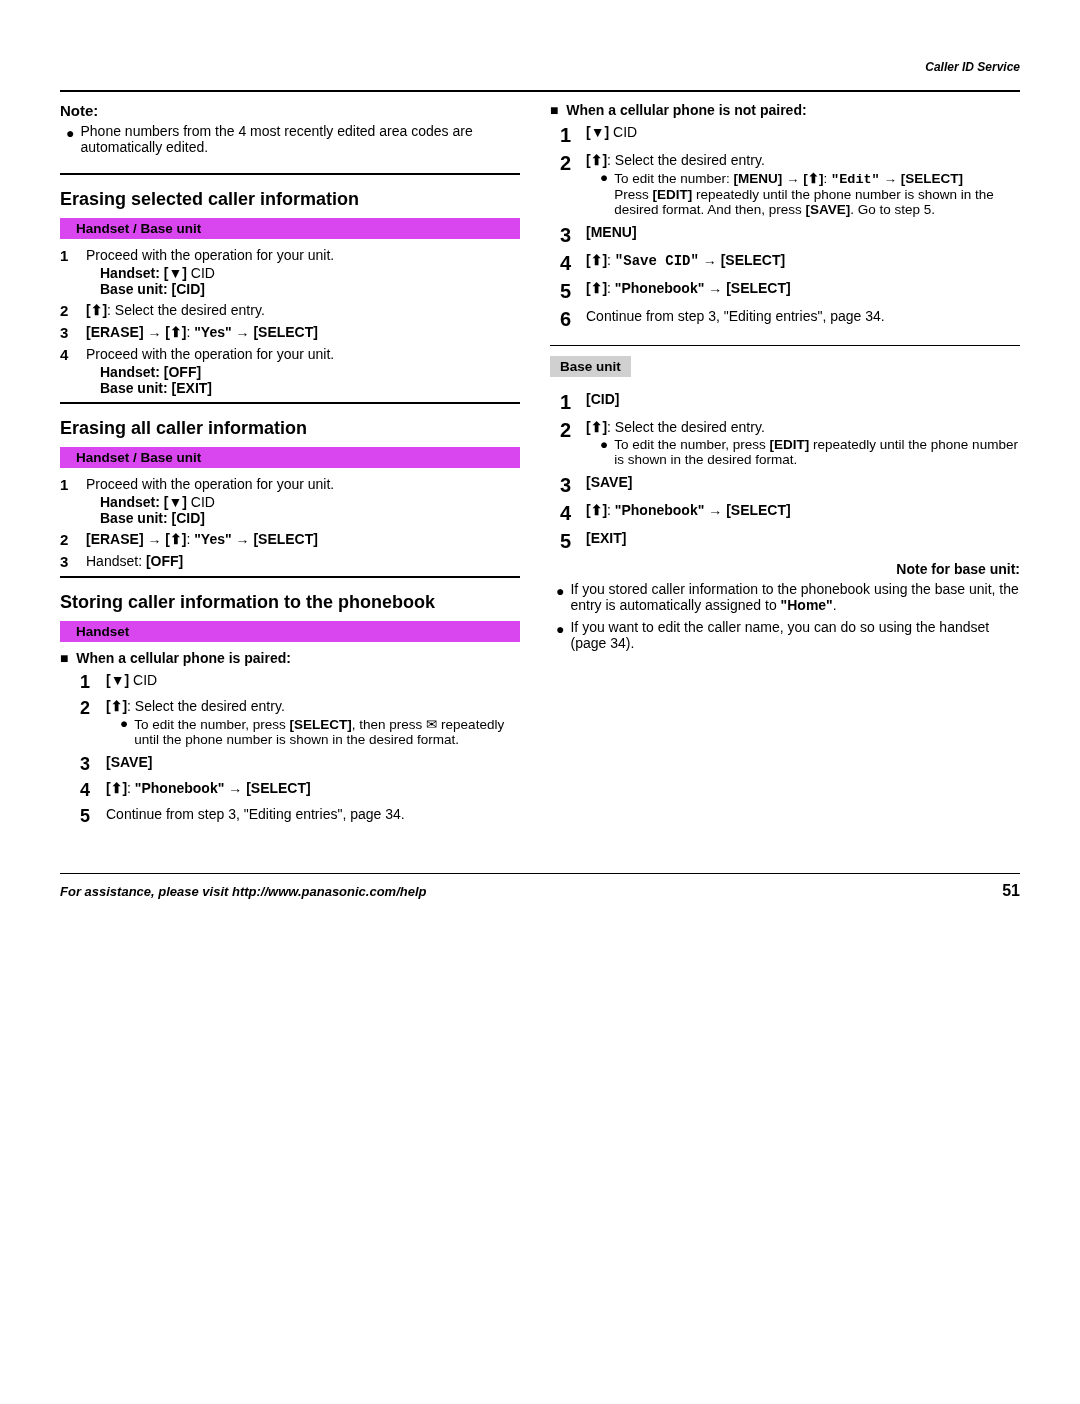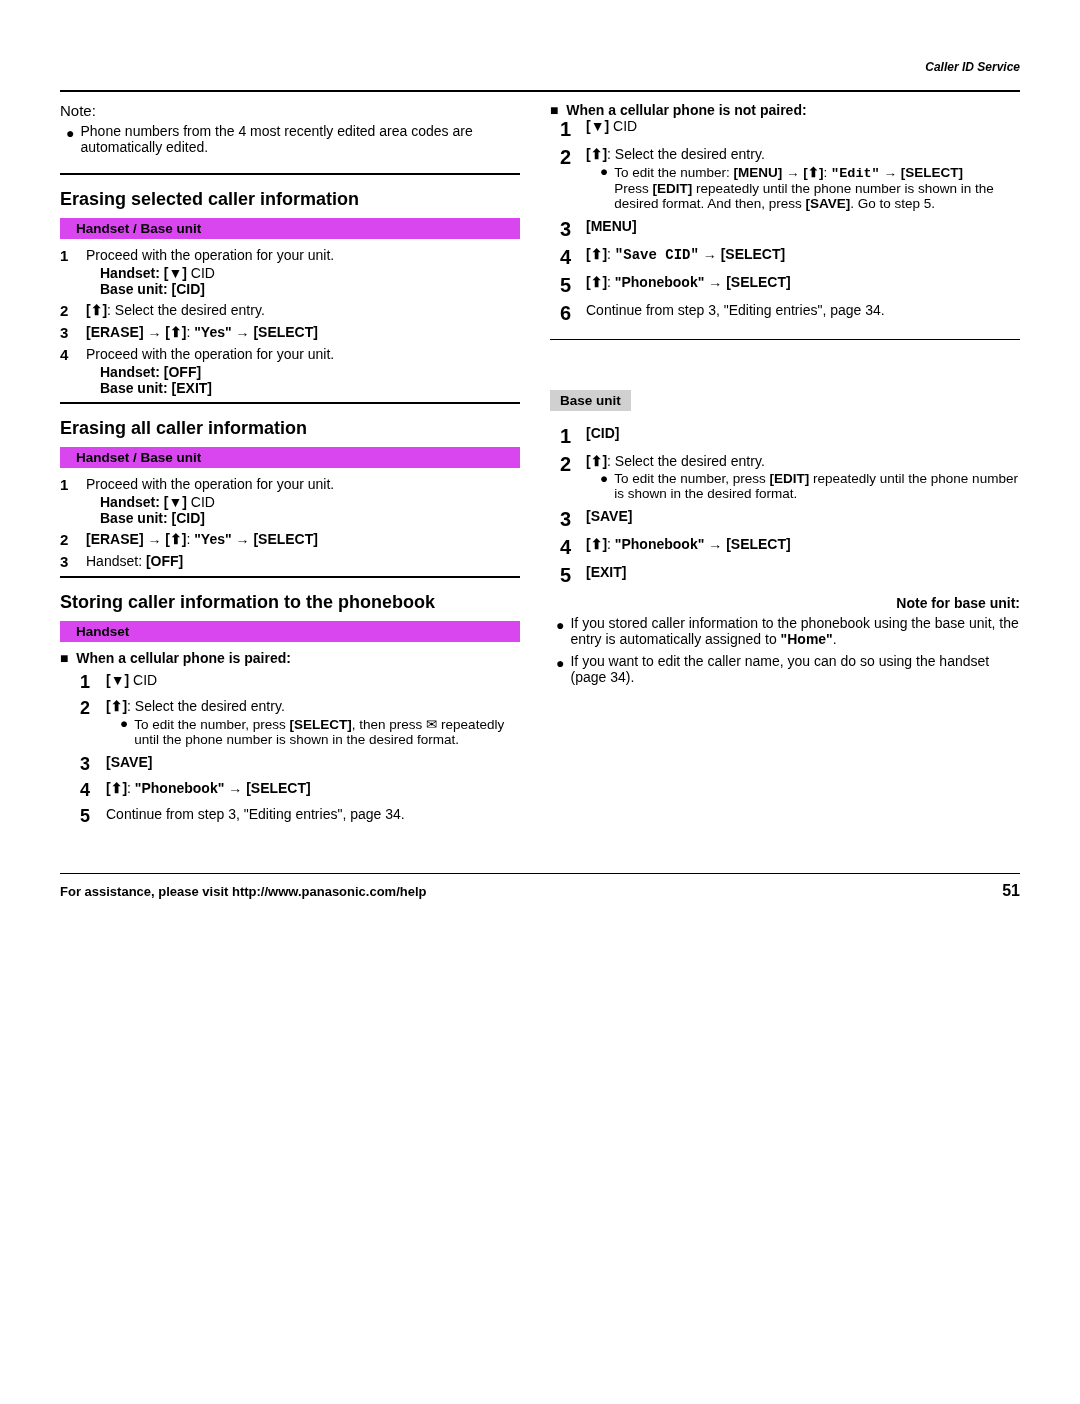--- a/index.html
+++ b/index.html
@@ -39,21 +39,21 @@
       flex: 0 0 460px;
       max-width: 460px;
     }
     .col-right {
       flex: 1;
     }
     .note-box {
       margin-bottom: 18px;
     }
     .note-label {
-      font-weight: normal;
+      font-weight: bold;
       font-size: 15px;
       margin-bottom: 4px;
     }
     .note-item {
       display: flex;
       align-items: flex-start;
       gap: 6px;
       font-size: 14px;
       margin-left: 6px;
     }
@@ -115,36 +115,35 @@
       border-top: 1px solid #000;
       margin-top: 40px;
       margin-bottom: 8px;
     }
     .footer-bar {
       display: flex;
       justify-content: space-between;
       align-items: center;
       font-size: 13px;
     }
-    .footer-url { font-weight: bold; }
+    .footer-url { font-weight: bold; font-style: italic; }
     .page-num { font-weight: bold; font-size: 16px; }
     .right-rule {
       border: none;
       border-top: 1.5px solid #000;
       margin: 10px 0;
     }
     .sub-base-bar {
       background: #d0d0d0;
       padding: 3px 10px;
       font-weight: bold;
       font-size: 13.5px;
       margin-bottom: 8px;
       display: inline-block;
       width: auto;
-      margin-top: 40px;
     }
     .note-for-base {
       font-weight: bold;
       font-size: 14px;
       margin-bottom: 4px;
       margin-top: 8px;
       text-align: right;
     }
   </style>
 </head>
@@ -293,21 +292,21 @@
             </div>
           </li>
         </ol>
       </div>
 
     </div>
 
     <div class="col-right">
 
       
-      <div style="font-weight:bold; font-size:14px; margin-bottom:0;">
+      <div style="font-weight:bold; font-size:14px; margin-bottom:6px;">
         ■ &nbsp;When a cellular phone is not paired:
       </div>
       <ol class="steps-list" style="margin-left:10px;">
         <li>
           <span class="step-num" style="font-size:20px; font-weight:bold;">1</span>
           <div class="step-content">
             <span><span class="bold">[▼]</span> CID</span>
           </div>
         </li>
         <li>

